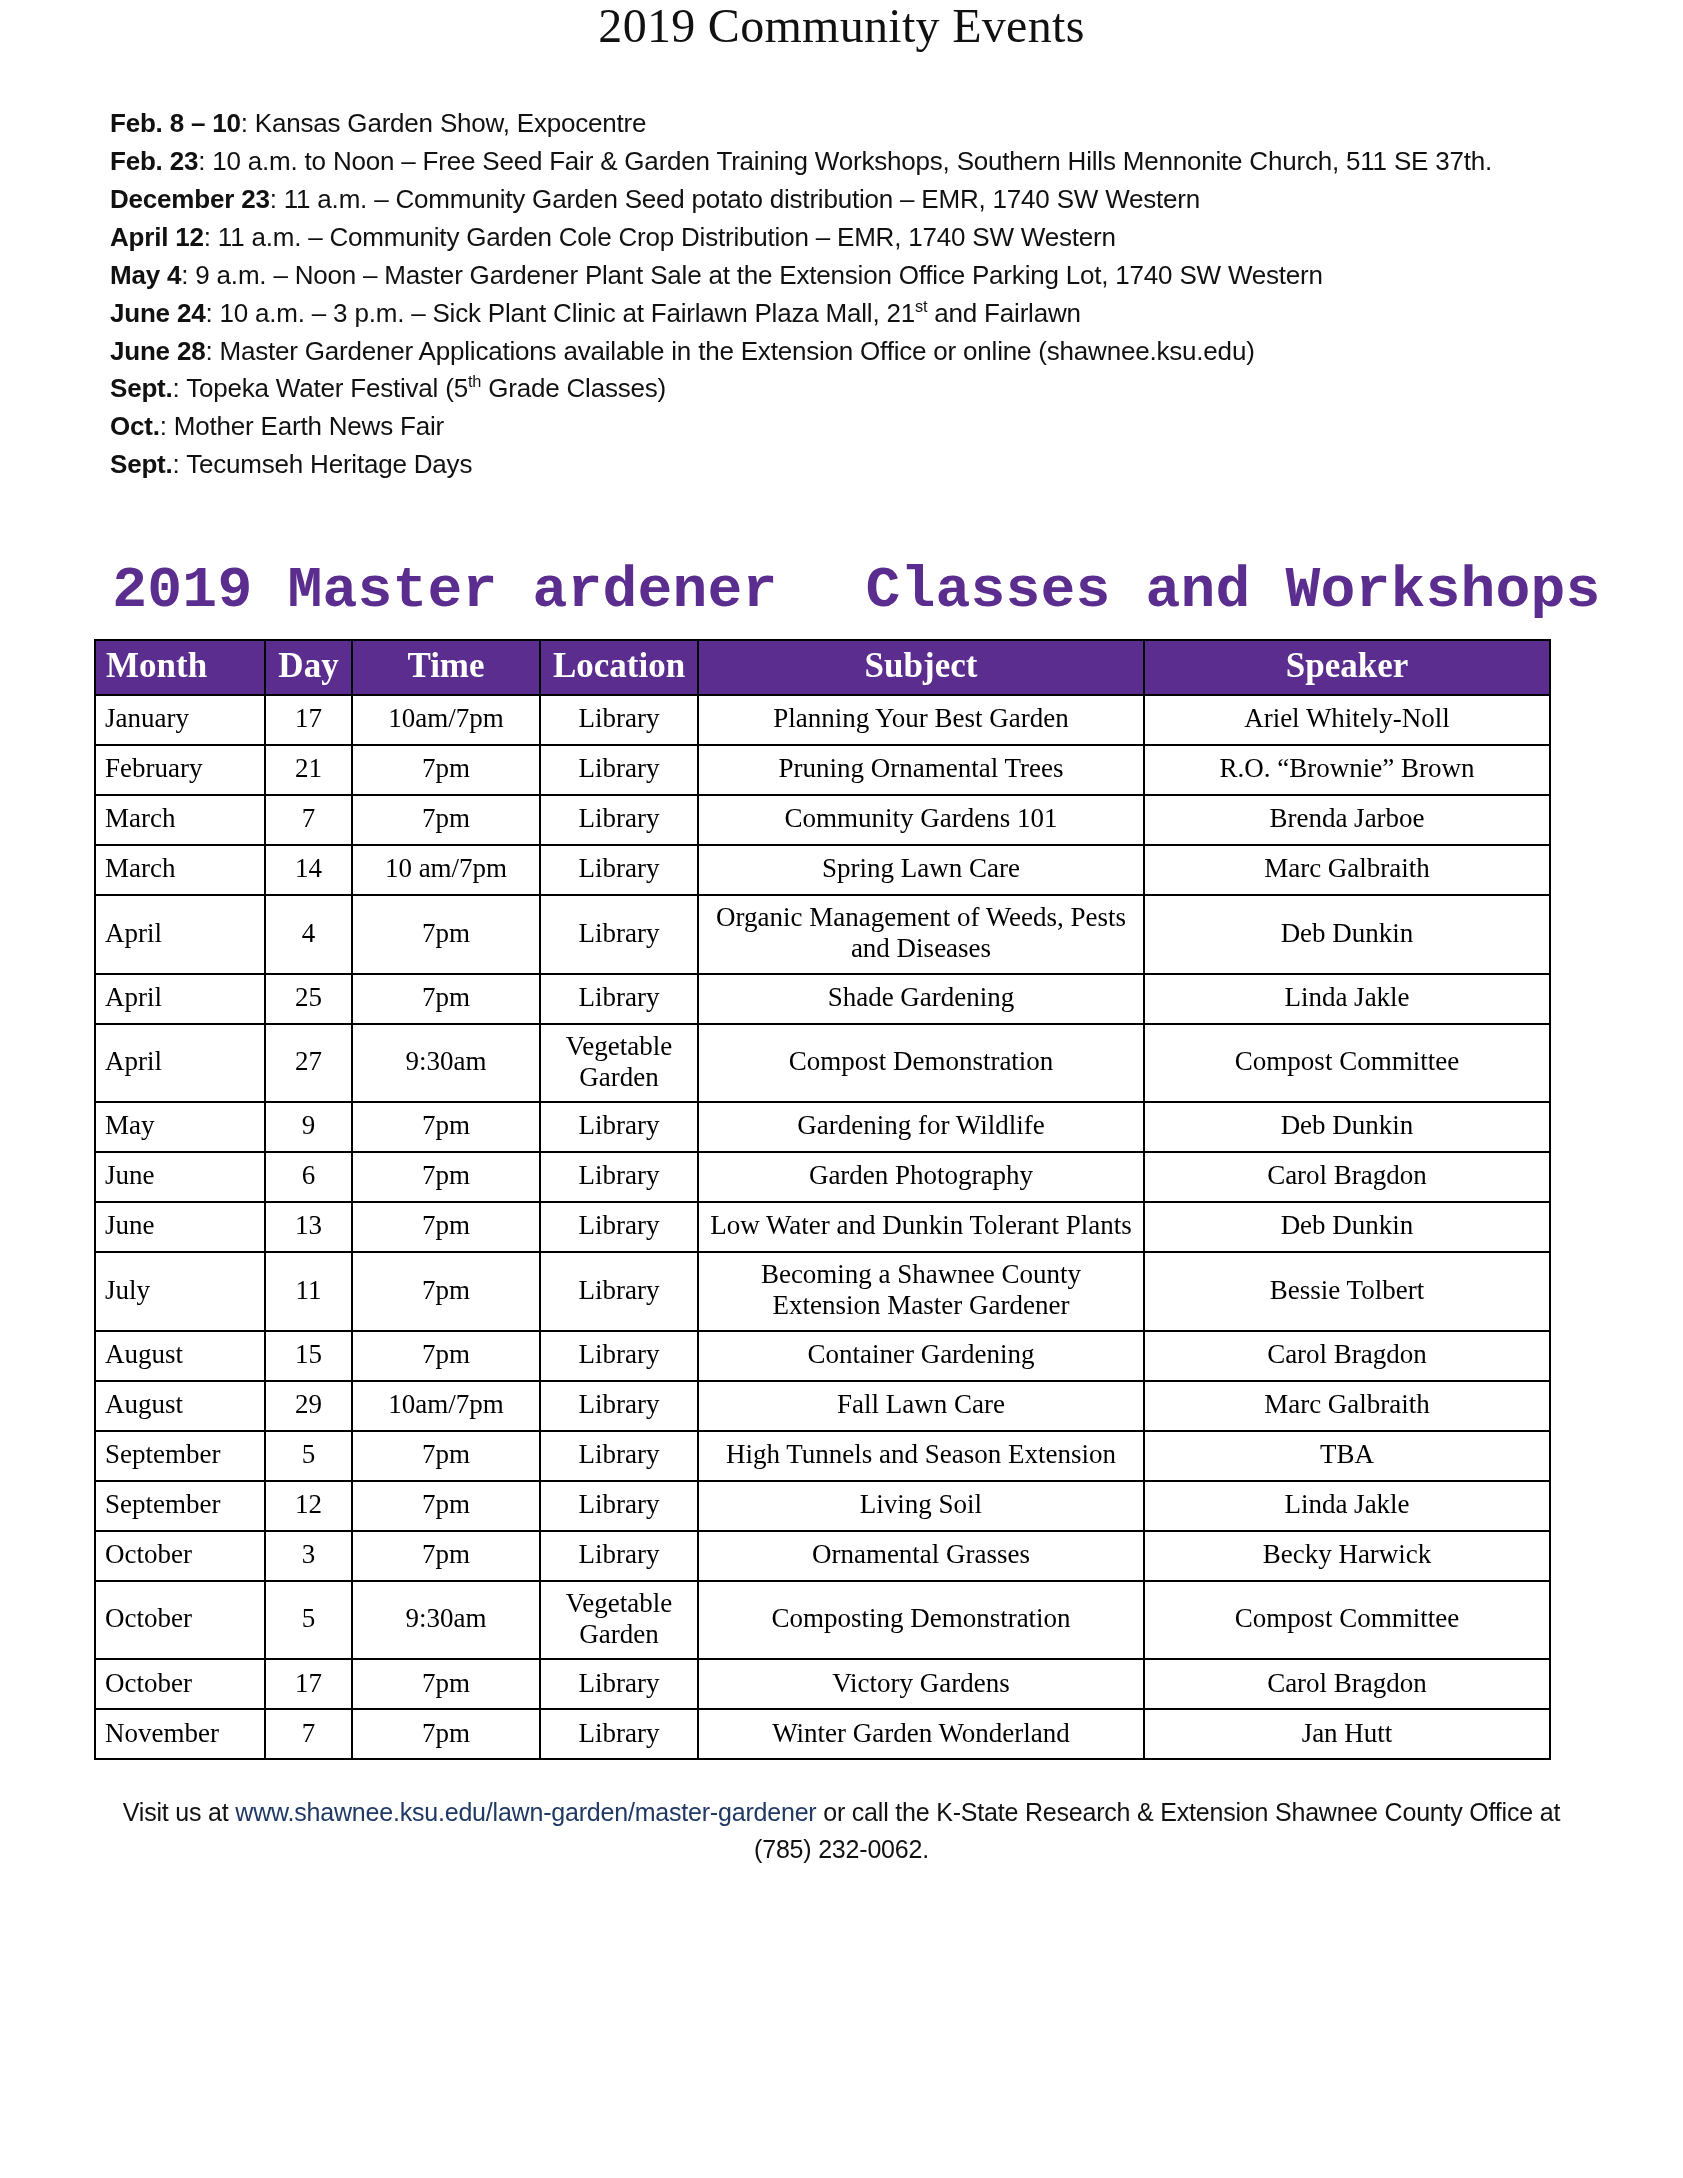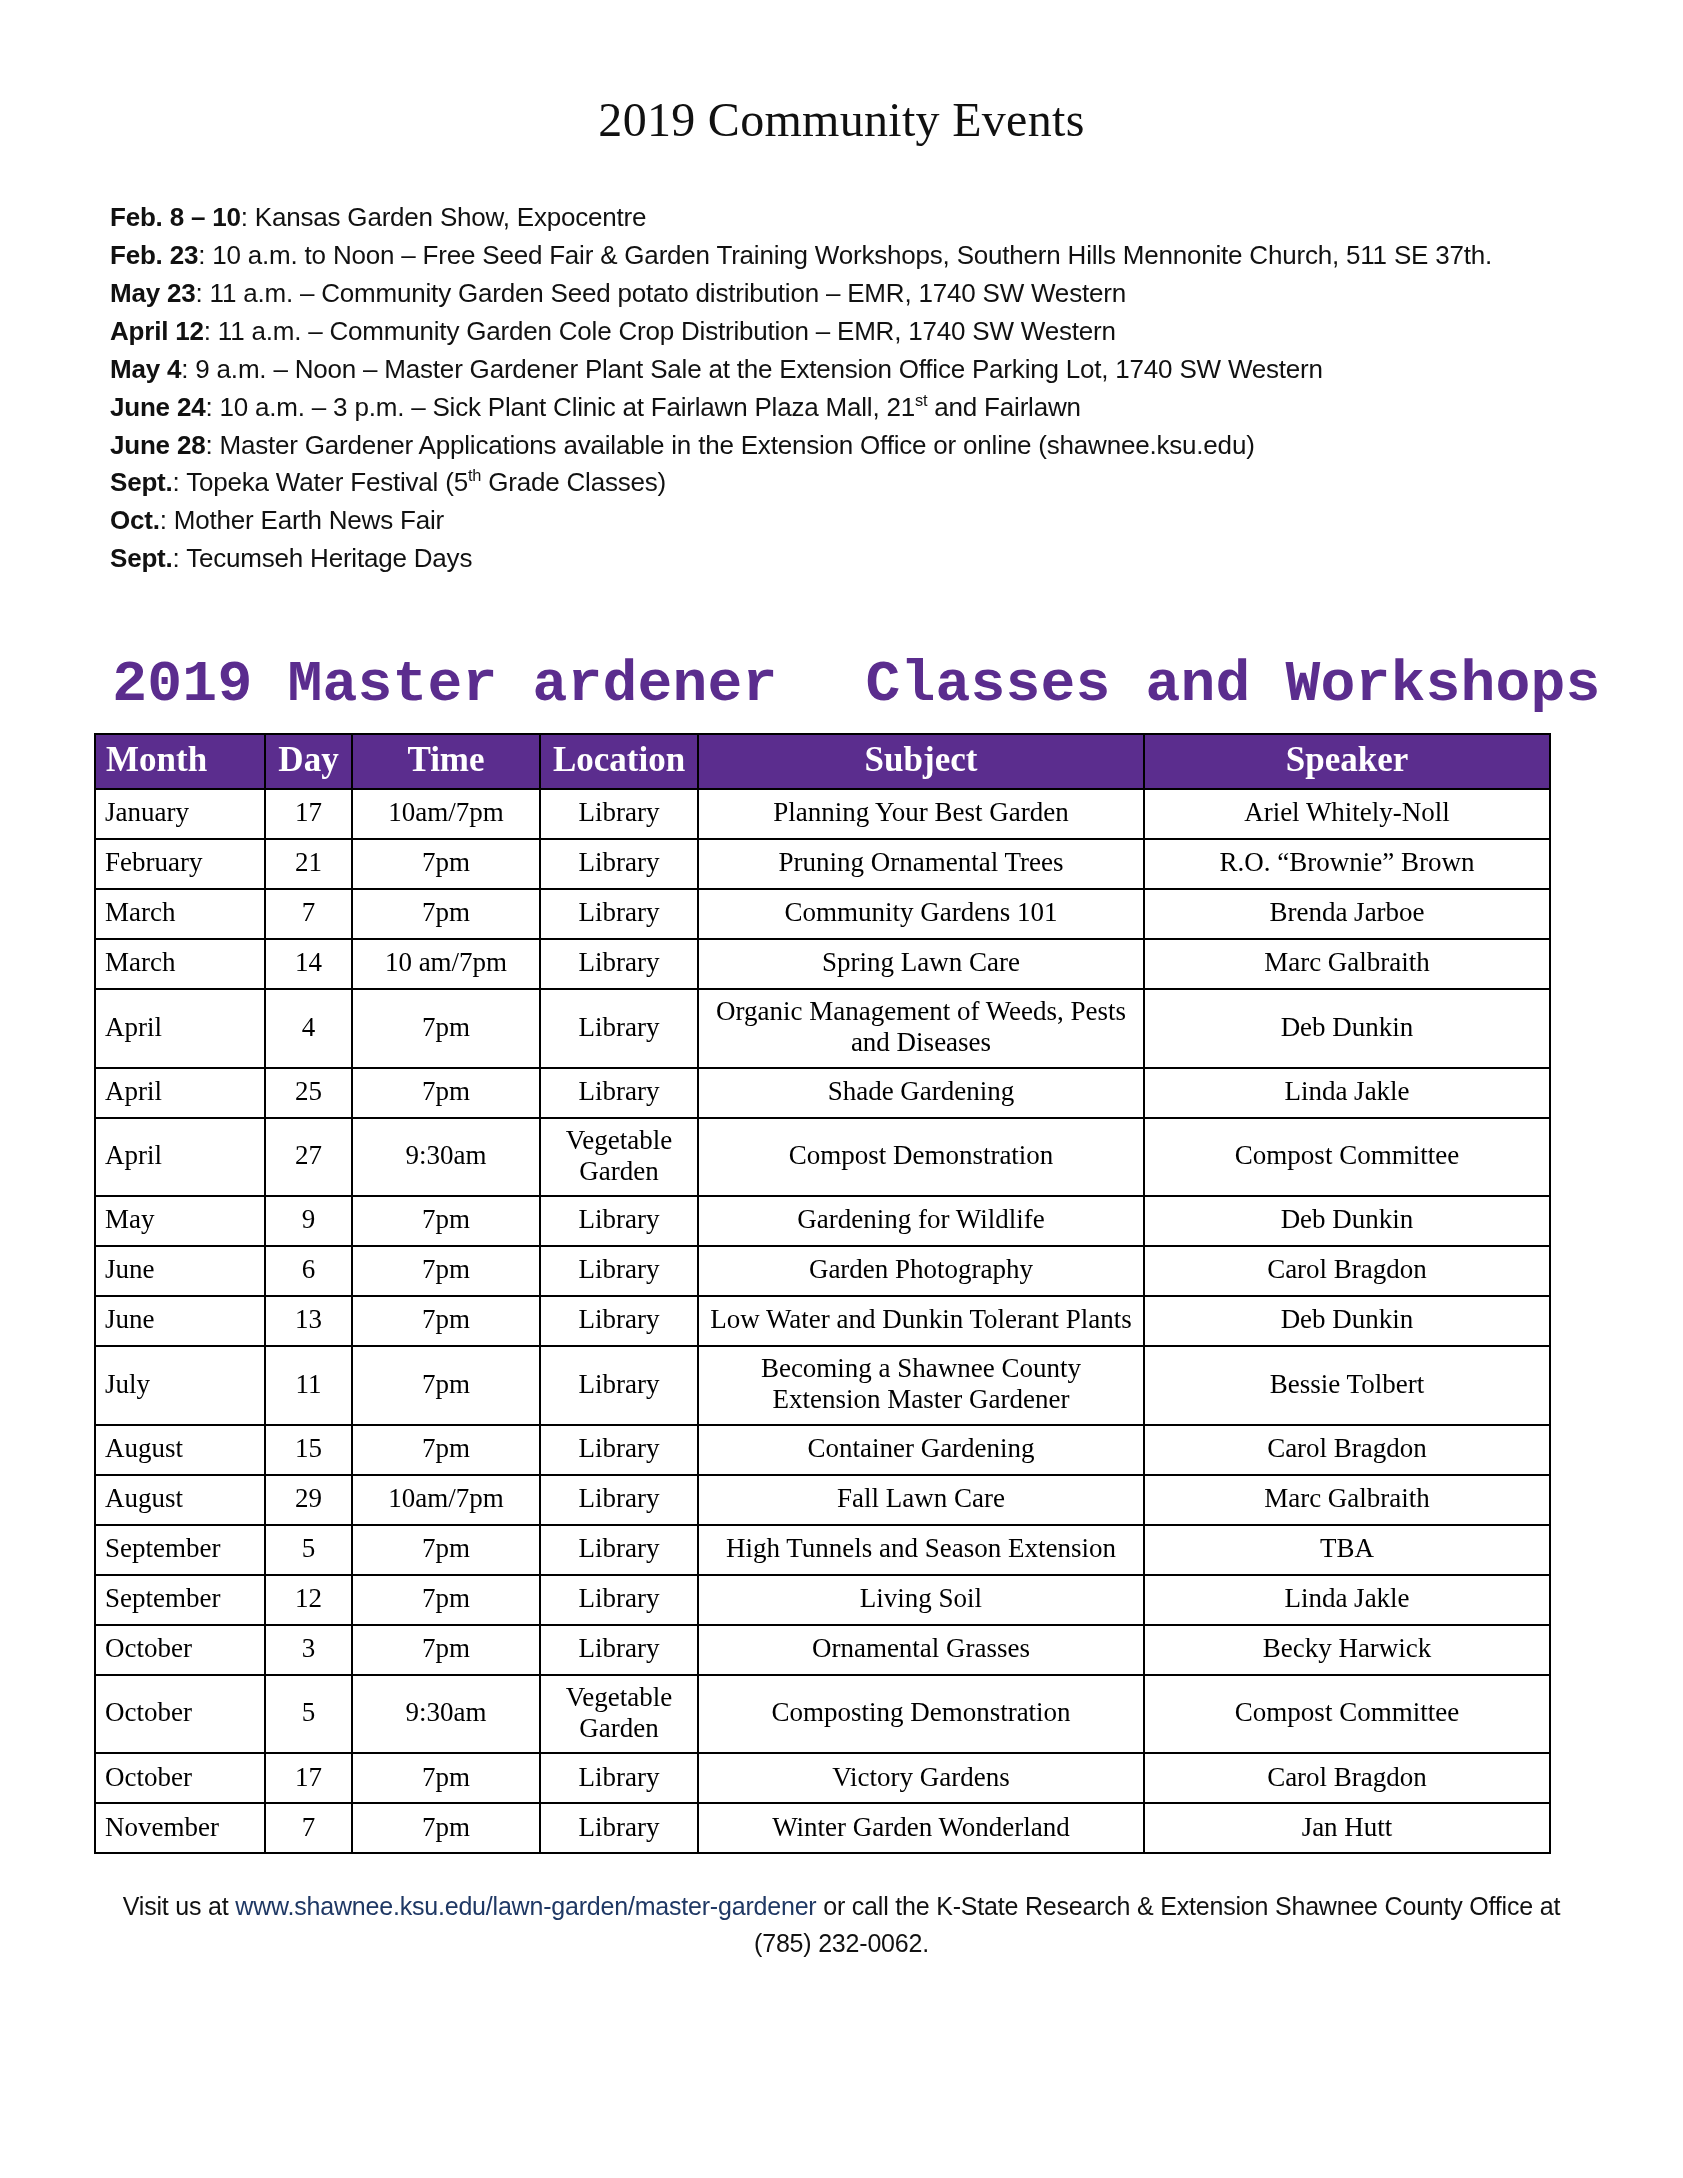--- a/index.html
+++ b/index.html
@@ -26,21 +26,20 @@
 
   
   .doc-title {
     text-align: center;
     font-family: "Liberation Serif", serif;
     font-size: 48px;
     font-weight: 400;
     letter-spacing: 0.3px;
     color: #111111;
     margin: 0;
-    padding-top: 94px;
     line-height: 1.1;
   }
 
   
   .events {
     margin: 16px;
     padding: 36px 0 0 94px;
     width: 1505px;
     box-sizing: border-box;
     font-family: "Liberation Sans", sans-serif;
@@ -147,21 +146,21 @@
 </head>
 <body>
 
 <div class="page">
 
   <h1 class="doc-title">2019 Community Events</h1>
 
   <div class="events">
       <p class="event-line"><b>Feb. 8 – 10</b><span>: Kansas Garden Show, Expocentre</span></p>
       <p class="event-line"><b>Feb. 23</b><span>: 10 a.m. to Noon – Free Seed Fair &amp; Garden Training Workshops, Southern Hills Mennonite Church, 511 SE 37th.</span></p>
-      <p class="event-line"><b>May 23</b><span>: 11 a.m. – Community Garden Seed potato distribution – EMR, 1740 SW Western</span></p>
+      <p class="event-line"><b>December 23</b><span>: 11 a.m. – Community Garden Seed potato distribution – EMR, 1740 SW Western</span></p>
       <p class="event-line"><b>April 12</b><span>: 11 a.m. – Community Garden Cole Crop Distribution – EMR, 1740 SW Western</span></p>
       <p class="event-line"><b>May 4</b><span>: 9 a.m. – Noon – Master Gardener Plant Sale at the Extension Office Parking Lot, 1740 SW Western</span></p>
       <p class="event-line"><b>June 24</b><span>: 10 a.m. – 3 p.m. – Sick Plant Clinic at Fairlawn Plaza Mall, 21</span><sup>st</sup><span> and Fairlawn</span></p>
       <p class="event-line"><b>June 28</b><span>: Master Gardener Applications available in the Extension Office or online (shawnee.ksu.edu)</span></p>
       <p class="event-line"><b>Sept.</b><span>: Topeka Water Festival (5</span><sup>th</sup><span> Grade Classes)</span></p>
       <p class="event-line"><b>Oct.</b><span>: Mother Earth News Fair</span></p>
       <p class="event-line"><b>Sept.</b><span>: Tecumseh Heritage Days</span></p>
     </div>
 
   <h2 class="table-heading">

